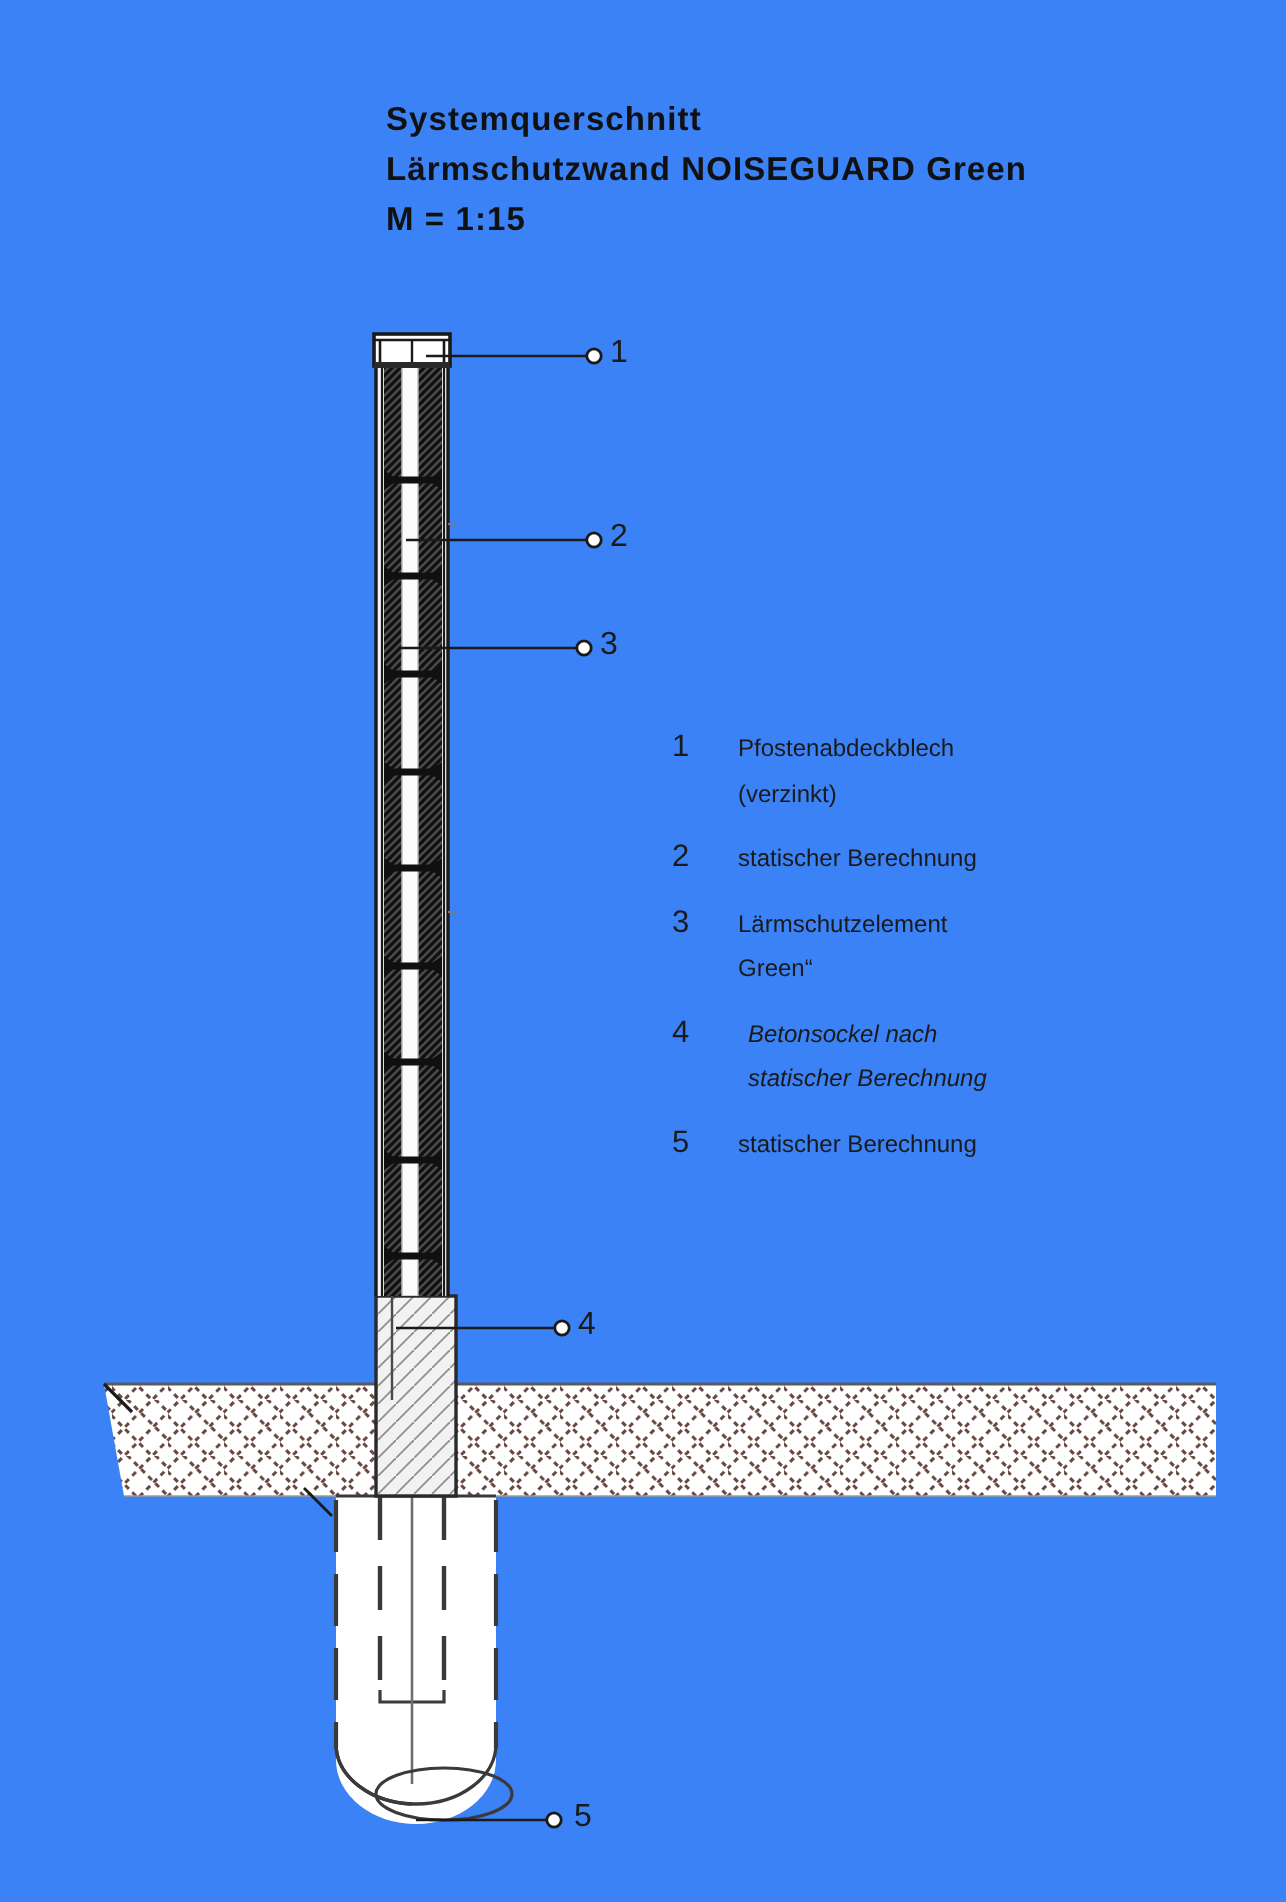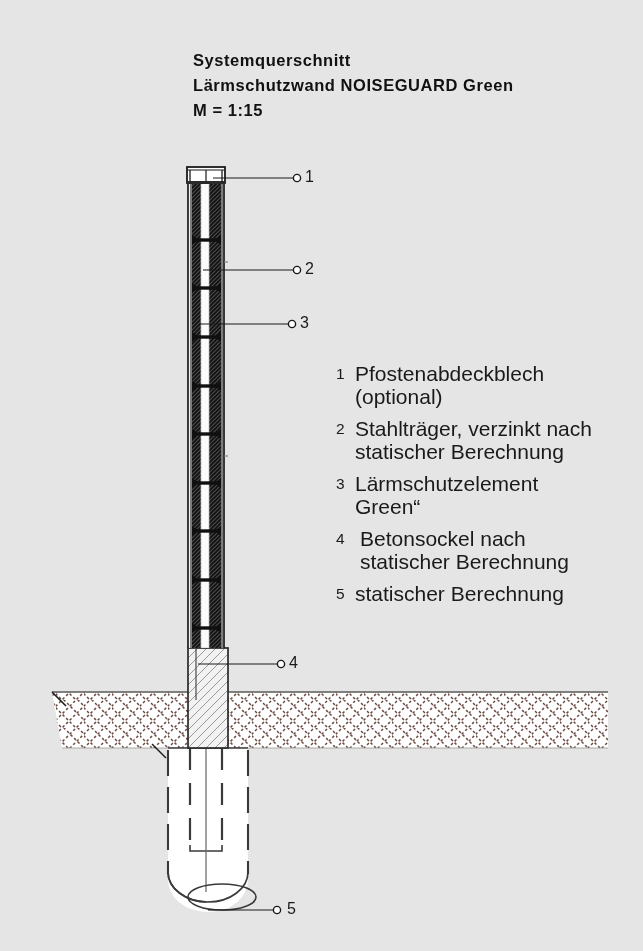--- a/index.html
+++ b/index.html
@@ -9,21 +9,21 @@
     background: #ffffff;
   }
   body {
     font-family: "Liberation Sans", sans-serif;
     color: #1a1a1a;
   }
   #sheet {
     position: relative;
     width: 643px;
     height: 951px;
-    background: #e5e5e5;
+    background: #3b82f6;
     overflow: hidden;
   }
 
   
   #title-block {
     position: absolute;
     left: 193px;
     top: 48px;
     width: 420px;
   }
@@ -49,26 +49,27 @@
     margin-bottom: 10px;
   }
   .legend-num {
     font-size: 15.5px;
     line-height: 22.5px;
     width: 15px;
     flex: 0 0 auto;
     color: #1a1a1a;
   }
   .legend-body {
-    font-size: 21px;
+    font-size: 12px;
     line-height: 22.5px;
     color: #1a1a1a;
     padding-left: 4px;
-  }
-  .legend-item.indent .legend-body { padding-left: 9px; }
+    margin-left: 14px;
+  }
+  .legend-item.indent .legend-body { padding-left: 9px; font-style: italic; }
   .legend-body .ltxt { display: block; white-space: nowrap; }
 
   
   #drawing {
     position: absolute;
     left: 0; top: 0;
     width: 643px; height: 951px;
   }
 
   
@@ -258,27 +259,26 @@
   <div class="marker-label" style="left:305px; top:261px;">2</div>
   <div class="marker-label" style="left:300px; top:315px;">3</div>
   <div class="marker-label" style="left:289px; top:655px;">4</div>
   <div class="marker-label" style="left:287px; top:901px;">5</div>
 
   <div id="legend">
       <div class="legend-item">
         <div class="legend-num">1</div>
         <div class="legend-body">
           <span class="ltxt">Pfostenabdeckblech</span>
-          <span class="ltxt">(optional)</span>
+          <span class="ltxt">(verzinkt)</span>
         </div>
       </div>
       <div class="legend-item">
         <div class="legend-num">2</div>
         <div class="legend-body">
-          <span class="ltxt">Stahlträger, verzinkt nach</span>
           <span class="ltxt">statischer Berechnung</span>
         </div>
       </div>
       <div class="legend-item">
         <div class="legend-num">3</div>
         <div class="legend-body">
           <span class="ltxt">Lärmschutzelement</span>
           <span class="ltxt">Green“</span>
         </div>
       </div>

